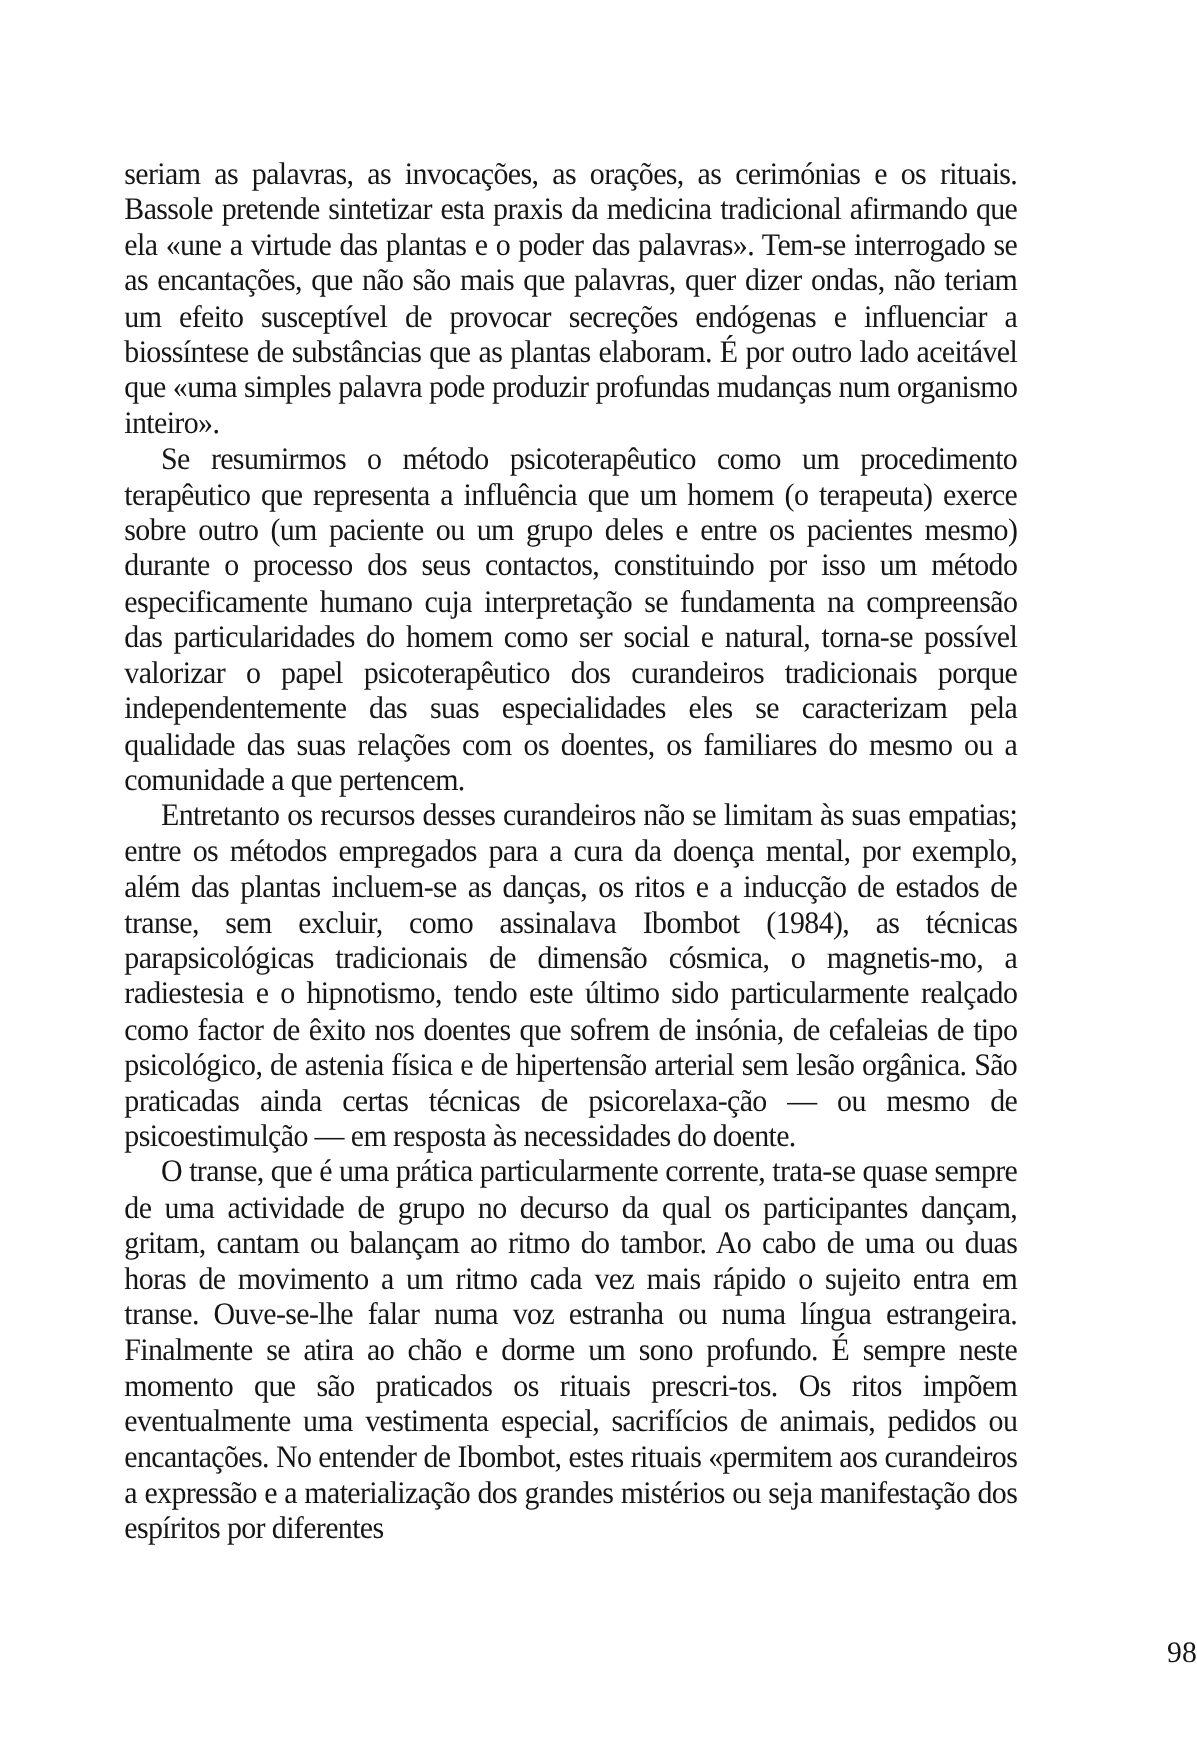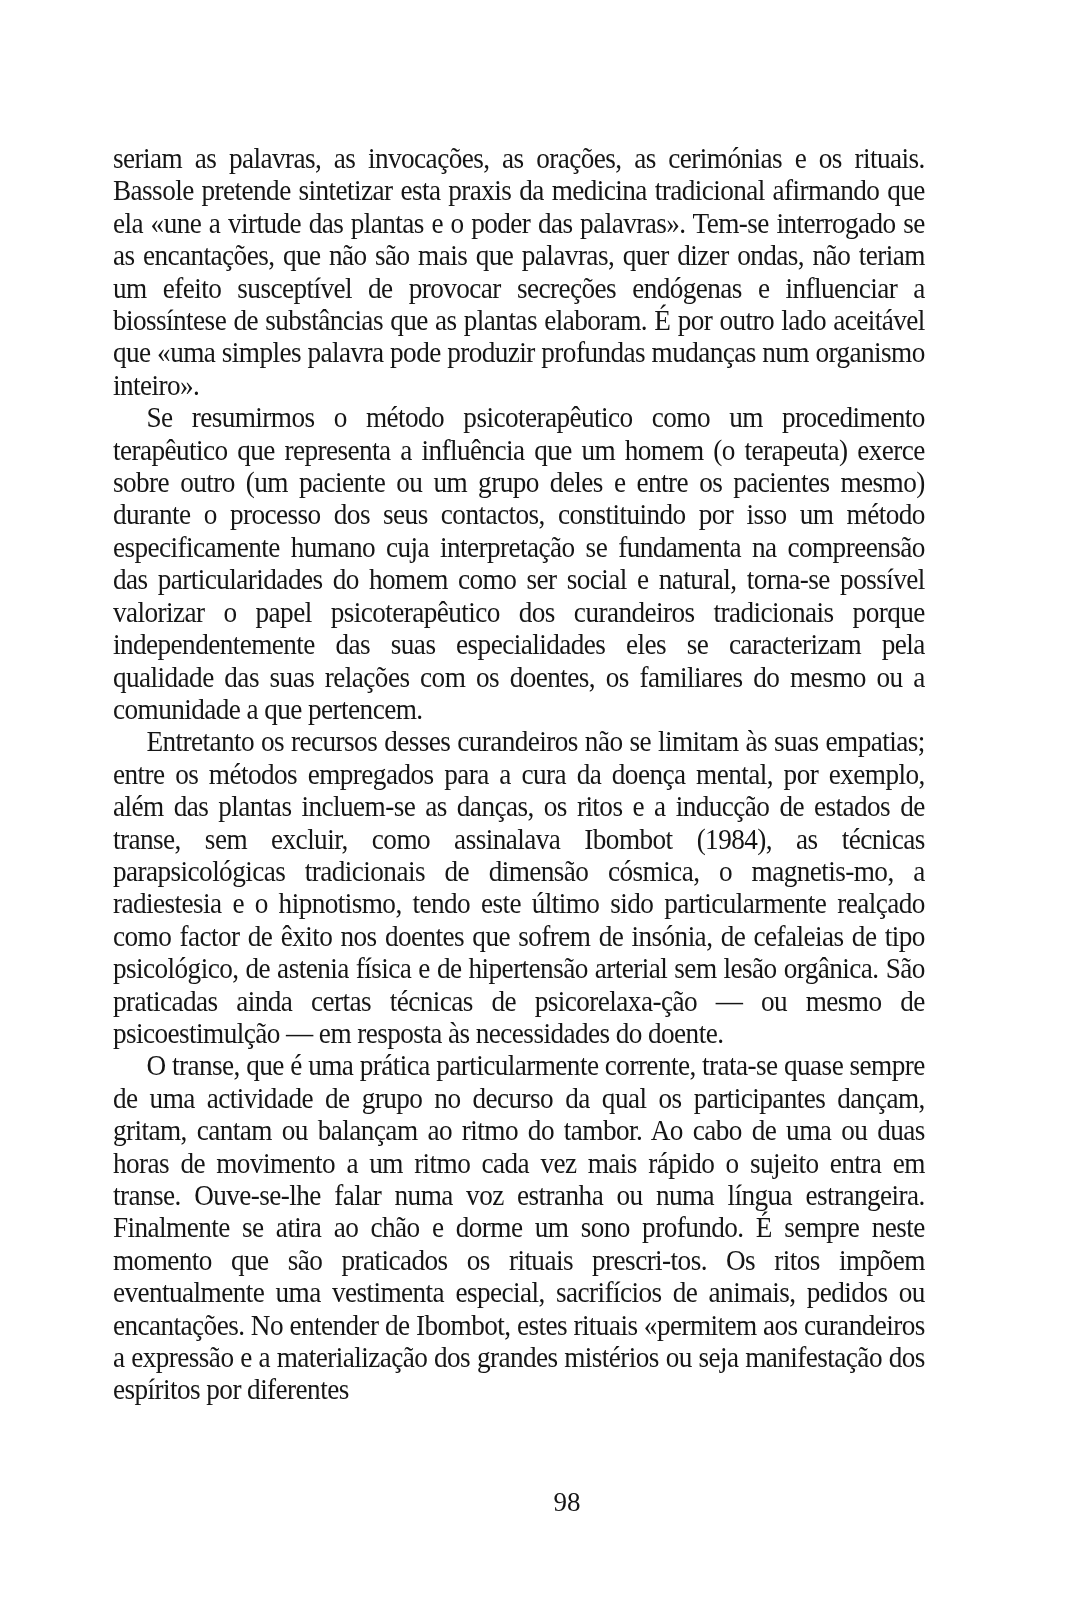--- a/index.html
+++ b/index.html
@@ -21,21 +21,21 @@
       margin: 0;
       text-align: justify;
       text-align-last: left;
       hyphens: none;
     }
     .page p.indent { text-indent: 35px; }
     .page-number {
       position: absolute;
       left: 0; right: 0;
       top: 1487px;
-      text-align: center;
+      text-align: right;
       font-family: "Liberation Serif", "DejaVu Serif", serif;
       font-size: 27px;
       color: #161616;
       padding-left: 46px;
     }
   </style>
 </head>
 <body>
 
 <div class="page">

